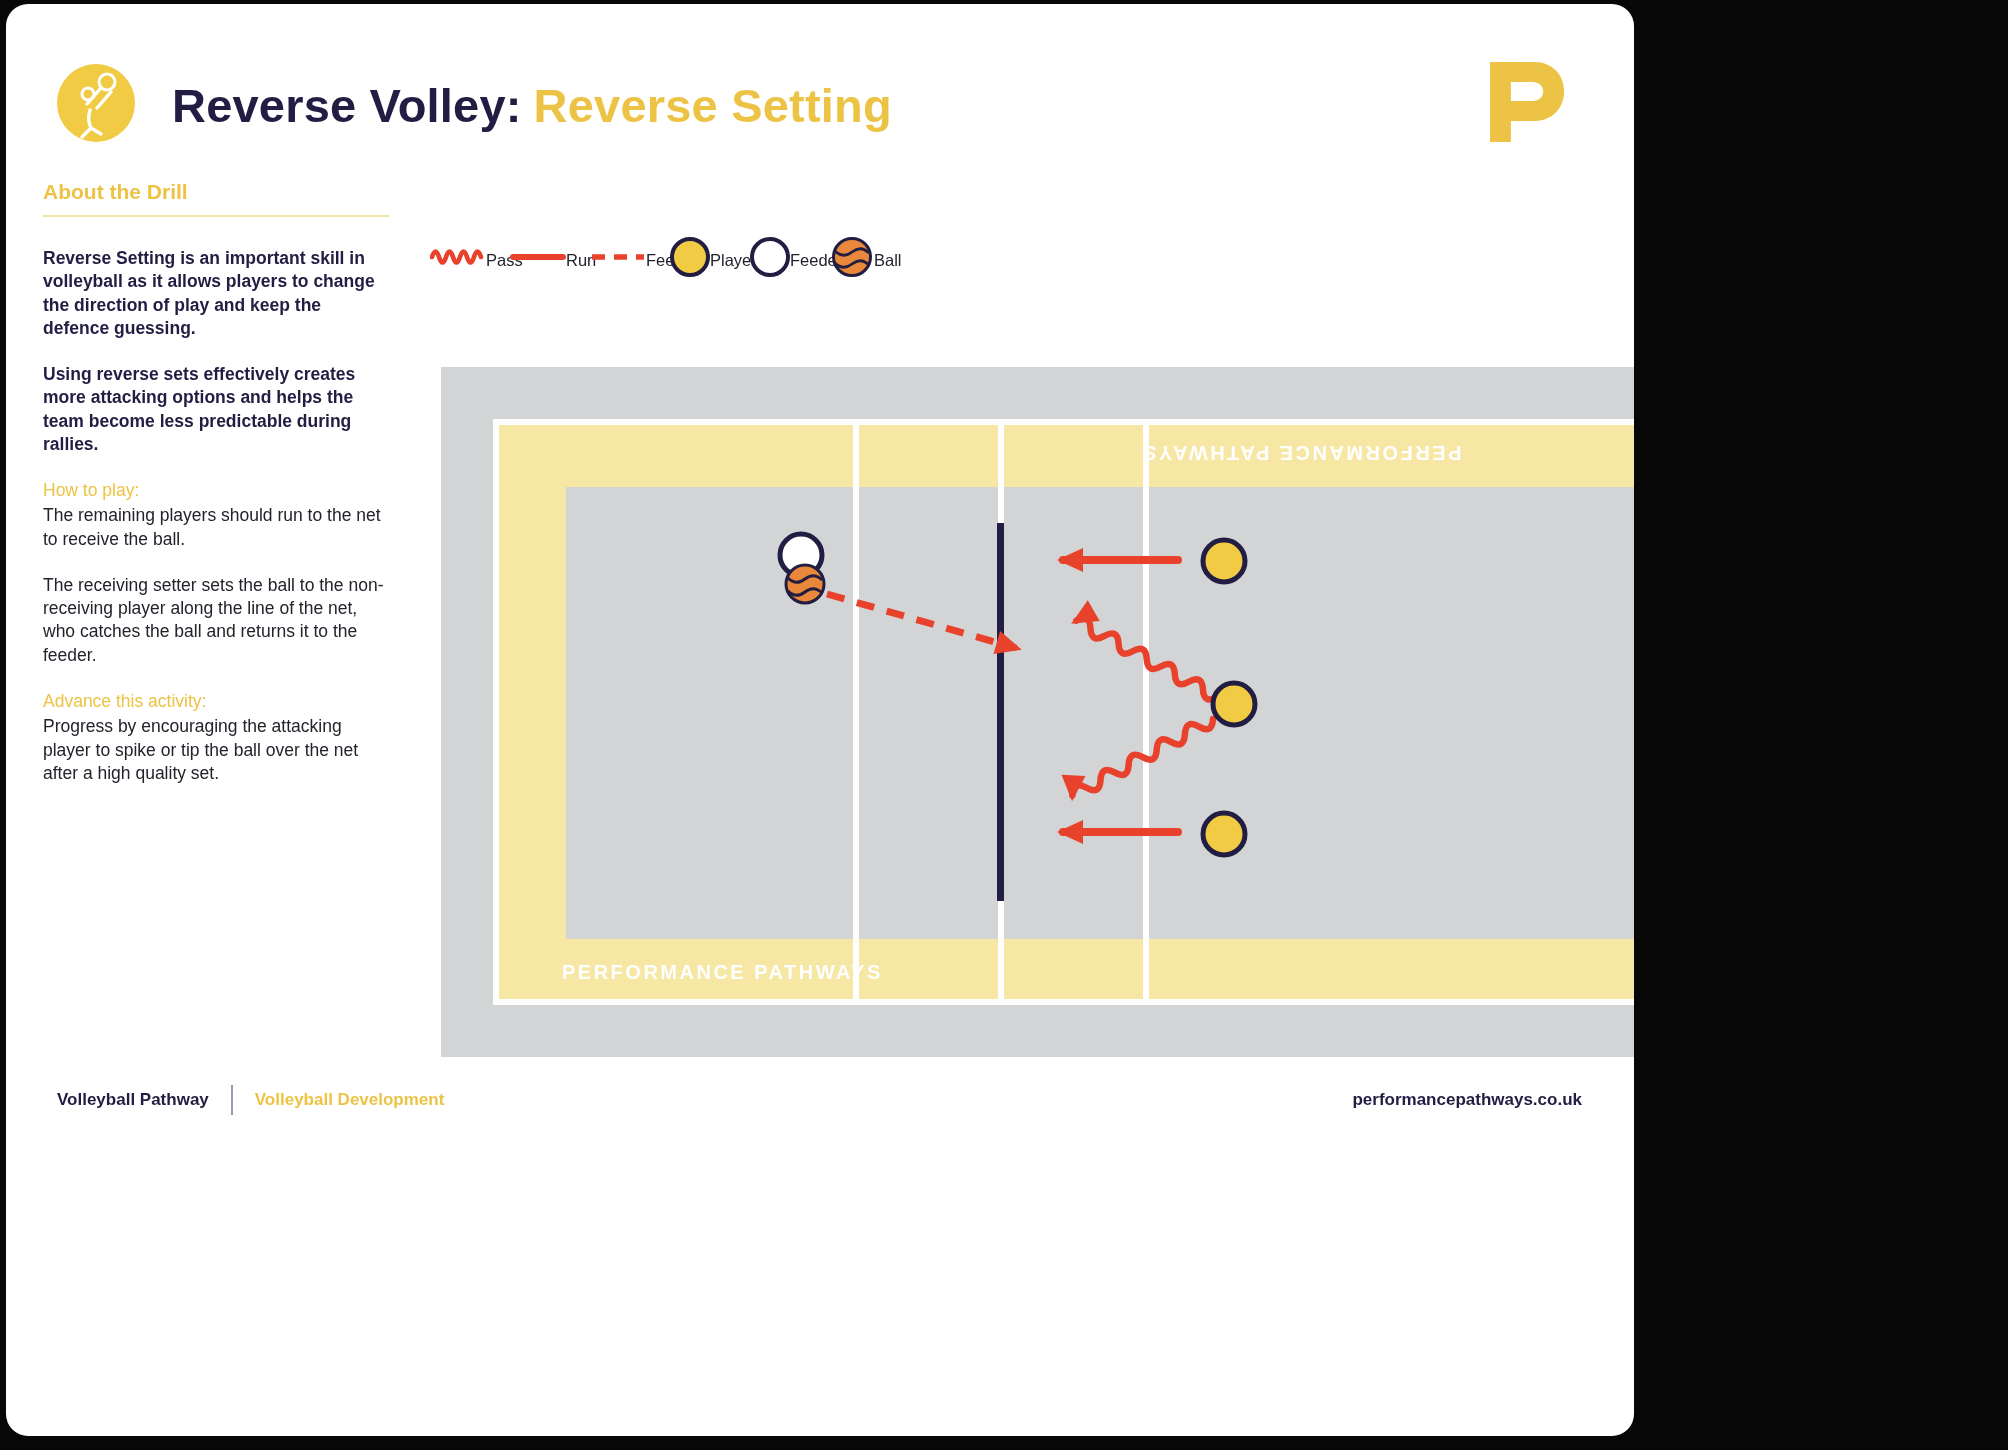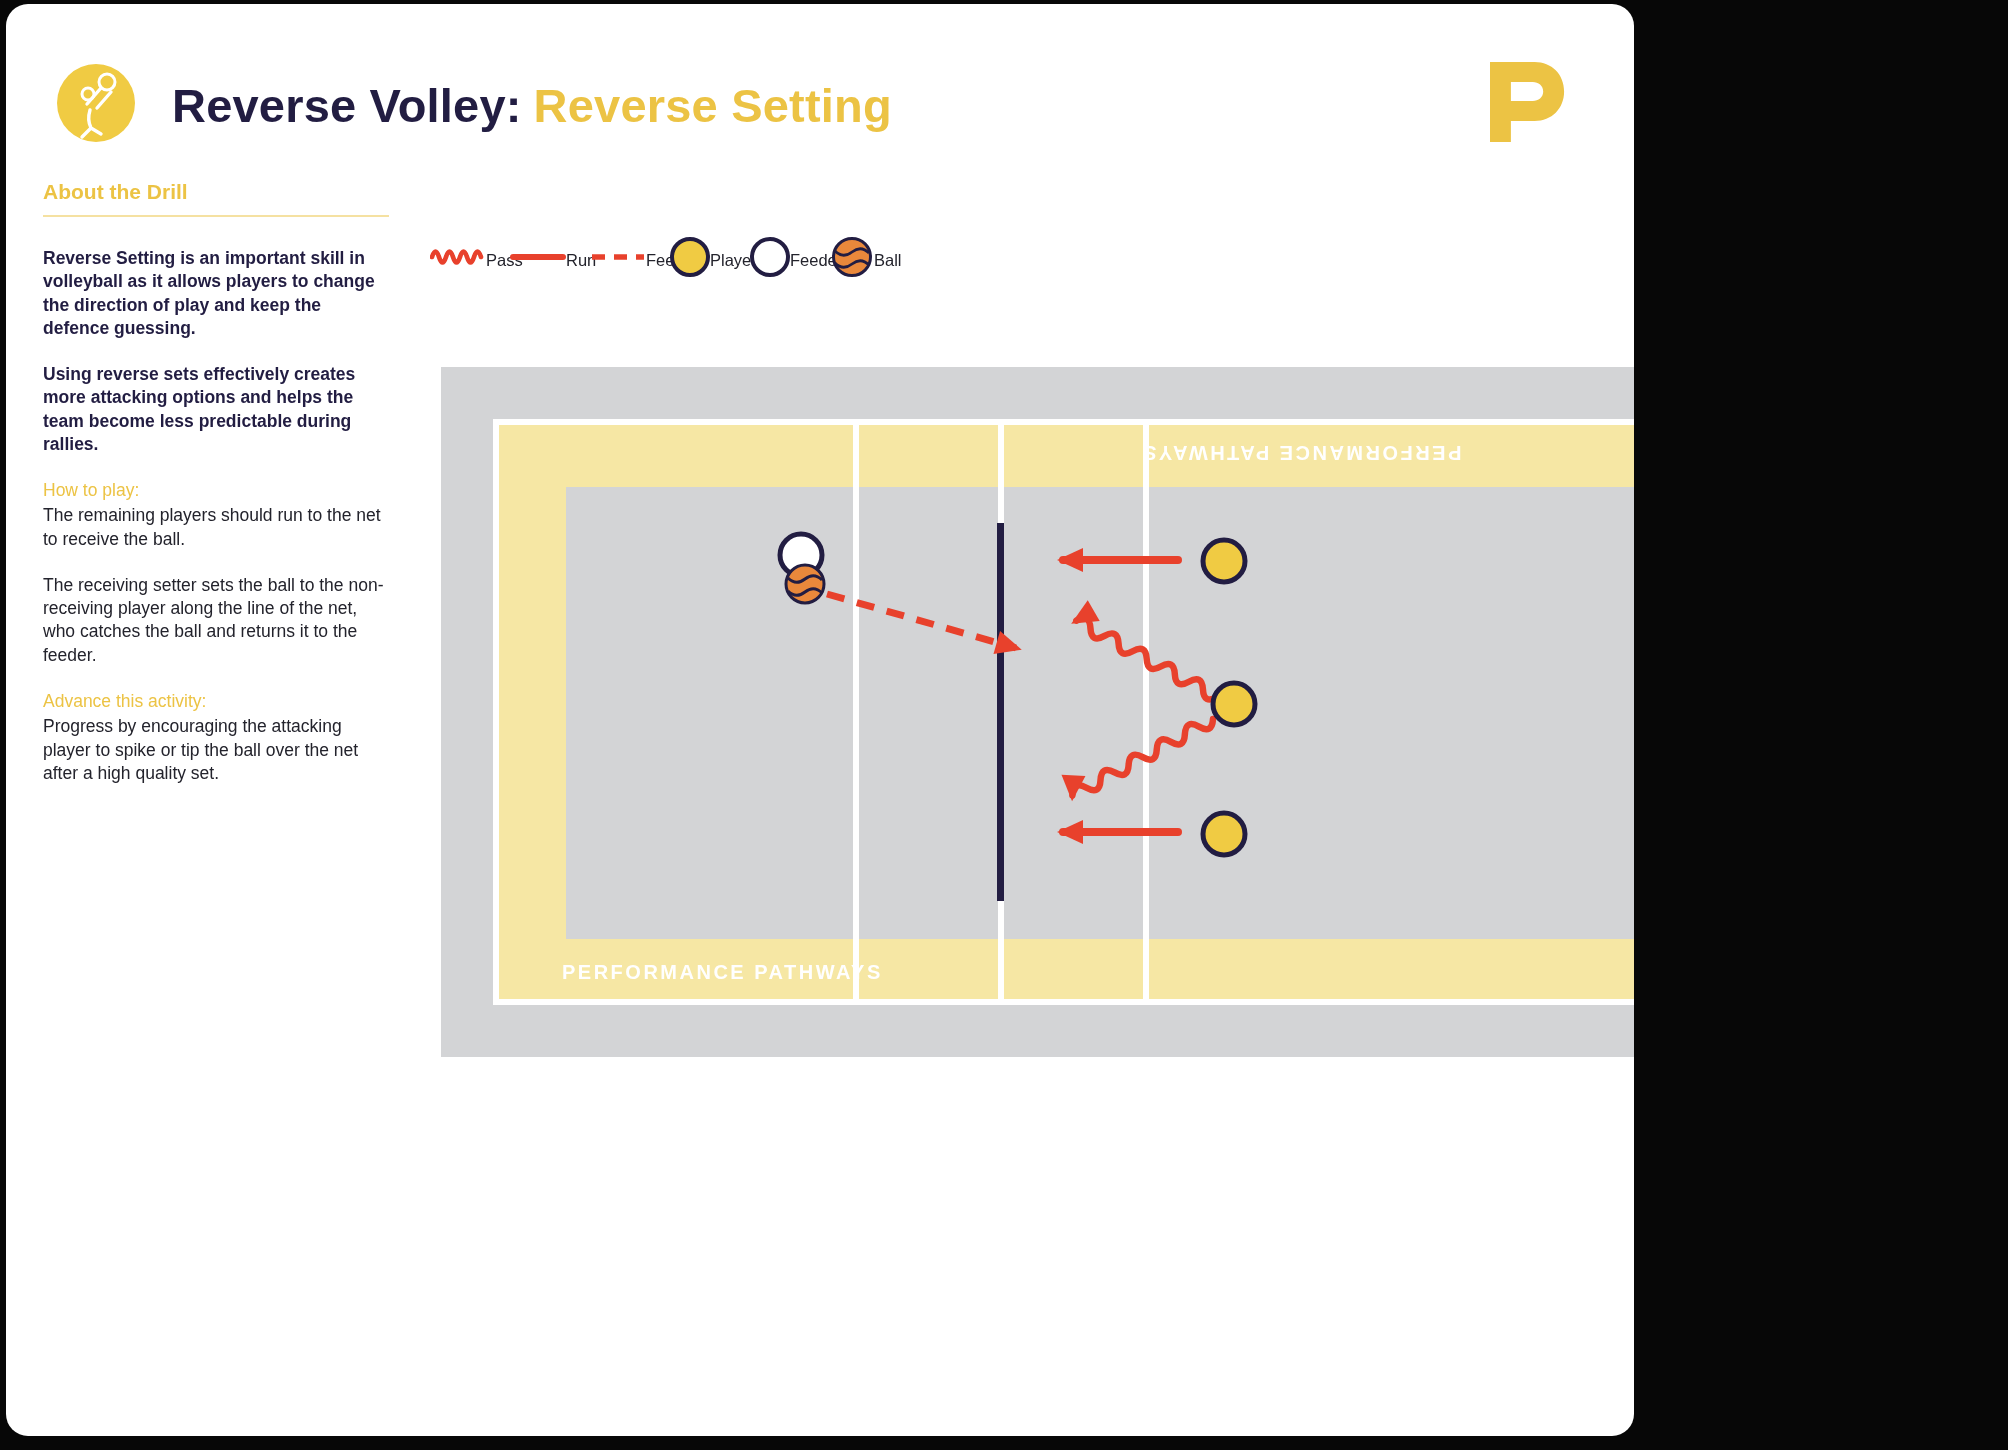--- a/index.html
+++ b/index.html
@@ -198,14 +198,21 @@
         <circle r="19" class="f-orange s-navy" stroke-width="3"></circle>
         <path d="M-17 -6 Q-9 2 0 -5 Q9 -12 17 -4 M-17 7 Q-9 15 0 8 Q9 1 17 9" fill="none" style="stroke:var(--navy);stroke-width:3;"></path>
       </g>
 
       <circle cx="783" cy="194" r="21" class="f-player s-navy" stroke-width="5"></circle>
       <circle cx="793" cy="337" r="21" class="f-player s-navy" stroke-width="5"></circle>
       <circle cx="783" cy="467" r="21" class="f-player s-navy" stroke-width="5"></circle>
     </svg>
   </div>
 
+  <div class="footer">
+    <span class="pathway">Volleyball Pathway</span>
+    <span class="divider"></span>
+    <span class="development">Volleyball Development</span>
+    <span class="spacer"></span>
+    <span class="website">performancepathways.co.uk</span>
+  </div>
 
 </div>
 
 </body></html>

